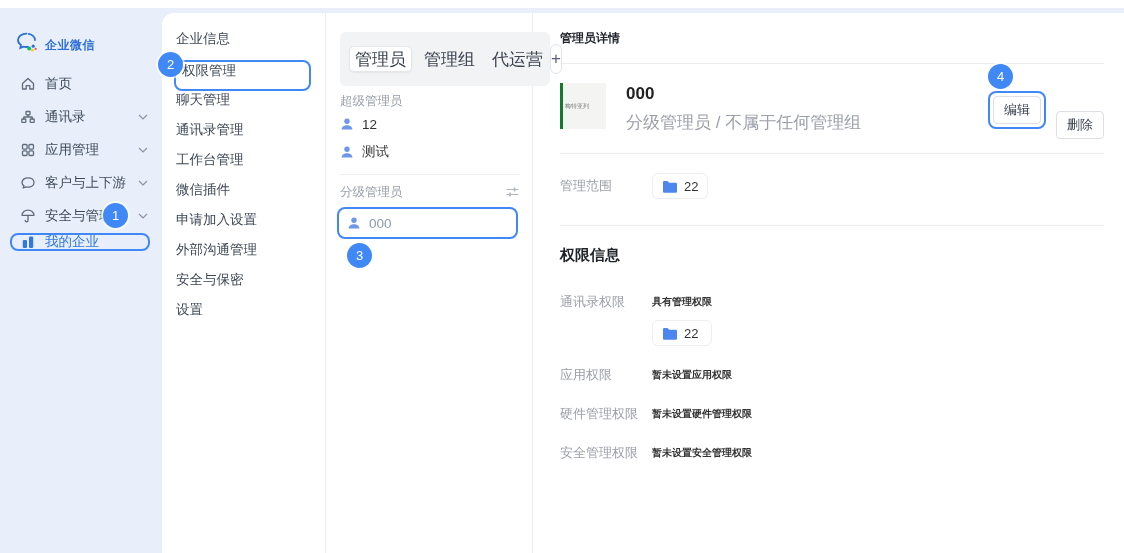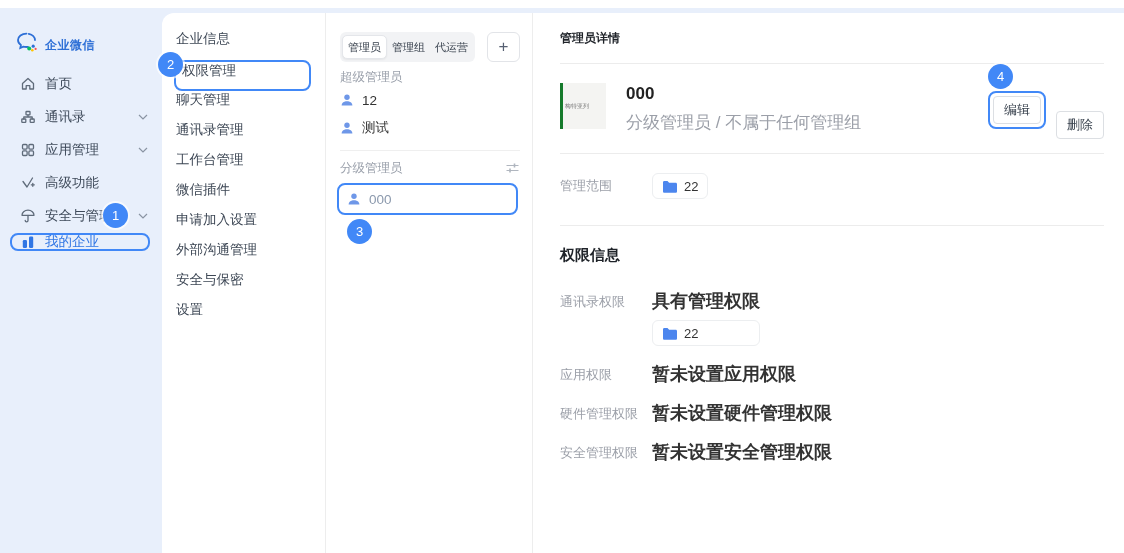--- a/index.html
+++ b/index.html
@@ -37,22 +37,22 @@
   .col2-item{height:30px;display:flex;padding-left:14px;font-size:13.5px;
     color:#3c4654;cursor:pointer;position:relative;box-sizing:border-box;}
   .col2-item.annotated{border:2px solid #4188f7;border-radius:8px;margin:0 14px 0 12px;
     padding-left:6px;height:31px;}
 
   
   .col3{position:absolute;left:165px;top:0;bottom:0;width:206px;border-right:1px solid #ededed;
     box-sizing:border-box;padding:19px 12px 0 13px;}
   .tabs-row{display:flex;align-items:center;}
   .segmented{display:flex;background:#f2f3f5;border-radius:6px;padding:2px;align-items:center;}
-  .seg-tab{height:26px;padding:0 5px;display:flex;align-items:center;font-size:11px;
-    color:#39424e;border-radius:5px;cursor:pointer;white-space:nowrap;}
+  .seg-tab{height:26px;padding:12px 5px;display:flex;align-items:center;font-size:17px;
+    color:#39424e;border-radius:5px;cursor:pointer;white-space:nowrap;margin-left:7px;}
   .seg-tab.active{background:#fff;border:1px solid #e4e6ea;box-shadow:0 1px 2px rgba(0,0,0,.06);
     height:24px;box-sizing:border-box;}
   .add-btn{width:33px;height:30px;border:1px solid #e2e4e8;border-radius:6px;background:#fff;
     font-size:17px;color:#576072;display:flex;align-items:center;justify-content:center;
     cursor:pointer;margin-left:auto;box-sizing:border-box;}
   .group-title{margin-top:4px;height:18px;font-size:12.5px;color:#9aa0ab;display:flex;
     align-items:center;justify-content:space-between;}
   .member{height:28px;display:flex;align-items:center;gap:8px;font-size:13.5px;color:#333;
     cursor:pointer;position:relative;box-sizing:border-box;}
   .divider3{height:1px;background:#efefef;margin:8px 0 8px;}
@@ -82,21 +82,21 @@
   .chip{display:inline-flex;align-items:center;gap:6px;height:26px;padding:0 9px;
     border:1px solid #eceef0;border-radius:6px;font-size:13px;color:#333;background:#fff;box-sizing:border-box;}
   .hr3{margin-top:26px;}
   .perm-title{margin-top:20px;font-size:15px;font-weight:bold;color:#1f2329;}
   .perm-row{display:flex;align-items:flex-start;}
   .perm-row .field-label{line-height:17px;}
   .row-contacts{margin-top:28px;}
   .row-apps{margin-top:20px;}
   .row-hardware{margin-top:22px;}
   .row-security{margin-top:22px;}
-  .perm-value{font-size:18px;color:#333;font-weight:600;line-height:17px;}
+  .perm-value{font-size:10px;color:#333;font-weight:600;line-height:17px;}
   .value-block{display:flex;flex-direction:column;gap:10px;}
 
   svg{display:block;}
 </style>
 </head>
 <body>
 
 <div class="band"></div>
 
 <aside class="sidebar">
@@ -156,32 +156,34 @@
           </svg>
       </span>
       <span>应用管理</span>
       <span class="chev">
         <svg width="10" height="6" viewBox="0 0 10 6">
             <path d="M1 1l4 4 4-4" stroke="#8a94a3" fill="none" stroke-width="1.2"></path>
           </svg>
       </span>
     </div>
 
-
-    <div class="side-item">
-      <span class="sicon">
-        <svg width="16" height="16" viewBox="0 0 16 16">
-            <g class="stroke-ic">
-              <path d="M3 6.5 7 12 12.5 3"></path>
-              <path d="M12.8 8.3v3M11.3 9.8h3"></path>
-            </g>
-          </svg>
-      </span>
-      <span>高级功能</span>
-    </div>
+    <div class="side-item">
+      <span class="sicon">
+        <svg width="16" height="16" viewBox="0 0 16 16">
+            <path class="stroke-ic" d="M8 2.8c3.4 0 6 2 6 4.7s-2.6 4.7-6 4.7c-.8 0-1.5-.1-2.2-.3L3.2 13l.7-2.2C2.7 9.9 2 8.8 2 7.5 2 4.8 4.6 2.8 8 2.8z"></path>
+          </svg>
+      </span>
+      <span>客户与上下游</span>
+      <span class="chev">
+        <svg width="10" height="6" viewBox="0 0 10 6">
+            <path d="M1 1l4 4 4-4" stroke="#8a94a3" fill="none" stroke-width="1.2"></path>
+          </svg>
+      </span>
+    </div>
+
 
     <div class="side-item">
       <span class="sicon">
         <svg width="16" height="16" viewBox="0 0 16 16">
             <g class="stroke-ic">
               <path d="M8 2.2c3.6 0 6 2.7 6 5.1H2c0-2.4 2.4-5.1 6-5.1z"></path>
               <path d="M8 7.3v5.2a1.4 1.4 0 0 1-2.8 0"></path>
             </g>
           </svg>
       </span>

